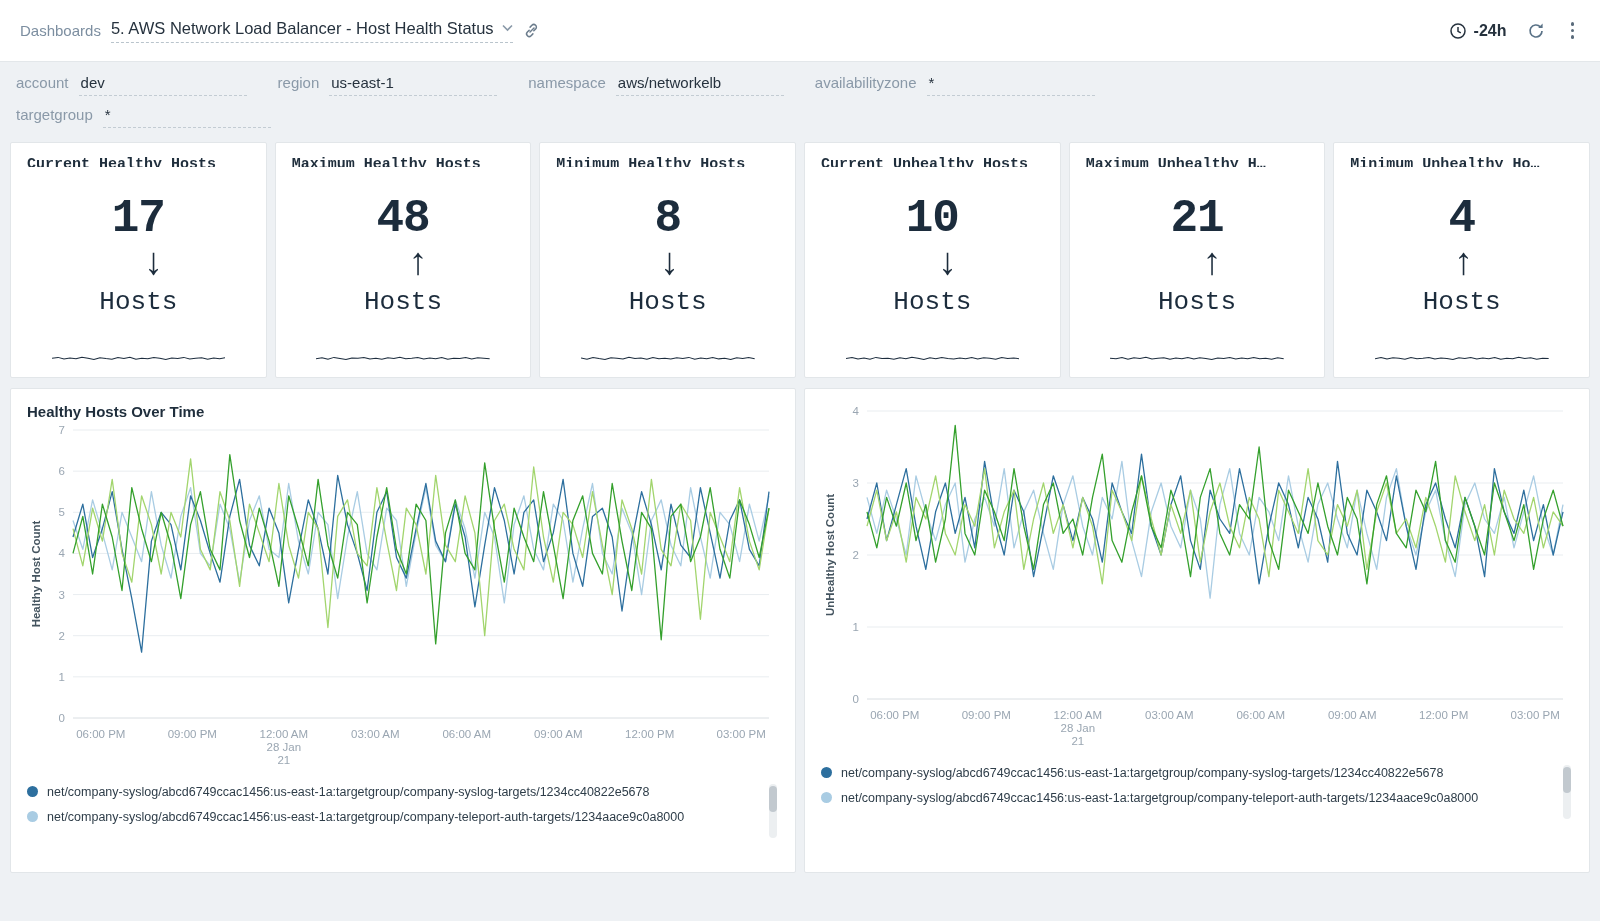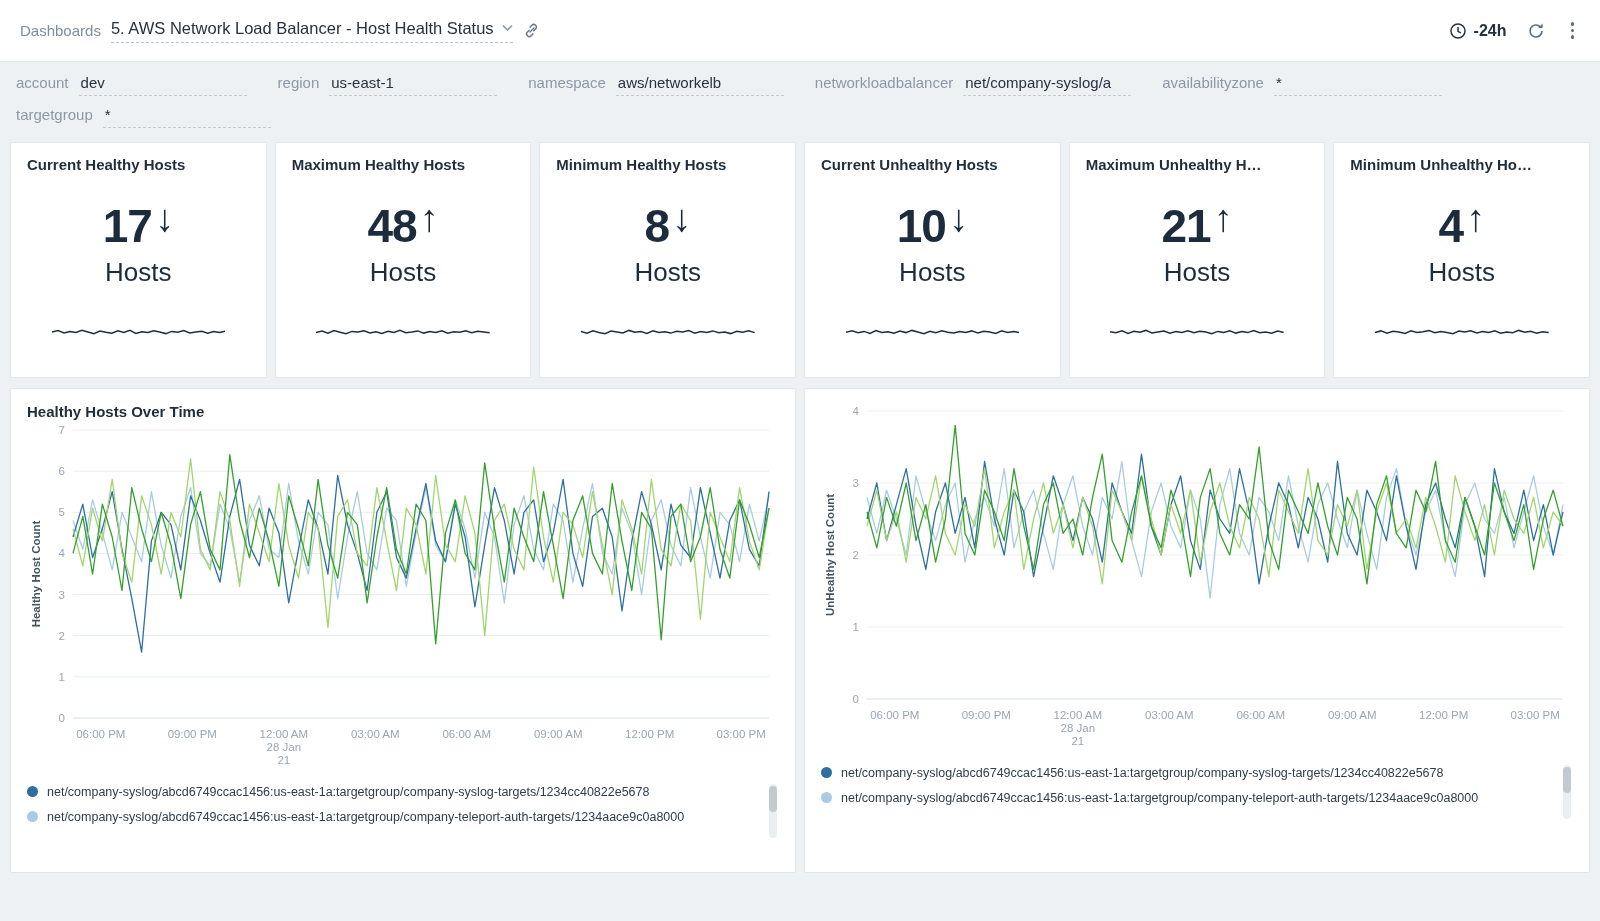--- a/index.html
+++ b/index.html
@@ -31,30 +31,30 @@
   .filters { padding:12px 16px 14px; }
   .filter-row { display:flex; align-items:flex-end; column-gap:31px; margin-bottom:10px; }
   .filter-row:last-child { margin-bottom:0; }
   .filter-item { display:flex; align-items:baseline; white-space:nowrap; }
   .filter-label { font-size:15px; color:#8a99a8; margin-right:10px; }
   .filter-value {
     display:inline-block; min-width:168px; font-size:15px; color:#26323e;
     border-bottom:1px dashed #c3ccd3; padding:0 2px 4px 2px; cursor:text;
   }
   
-  .stat-row { display:flex; gap:8px; padding:0 10px; }
+  .stat-row { display:flex; gap:8px; padding:0 10px;font-family:Liberation Mono, monospace; }
   .stat-card {
     flex:1; height:236px; background:#fff; border:1px solid #e2e6e9; border-radius:2px;
     padding:13px 16px; display:flex; flex-direction:column; align-items:center;
   }
   .stat-title {
     align-self:stretch; font-size:15px; font-weight:600; color:#1f2e3c;
     white-space:nowrap; overflow:hidden; text-overflow:ellipsis;
   }
-  .stat-value-row { margin-top:26px; display:flex; align-items:flex-start; color:#1c2c3c; }
+  .stat-value-row { margin-top:26px; display:flex; align-items:flex-end; color:#1c2c3c;flex-direction:column; }
   .stat-value { font-size:46px; font-weight:700; letter-spacing:-1px; }
   .stat-arrow { font-size:38px; font-weight:600; margin-left:3px; line-height:1; }
   .stat-unit { margin-top:4px; font-size:26px; font-weight:500; color:#1c2c3c; }
   .spark { margin-top:36px; width:78%; height:16px; display:block; }
   
   .charts-row { display:flex; gap:8px; padding:0 10px; margin-top:10px; }
   .chart-panel {
     flex:1; height:485px; background:#fff; border:1px solid #e2e6e9; border-radius:2px;
     padding:14px 16px 0; overflow:hidden; position:relative;
   }
@@ -122,24 +122,20 @@
       <span class="filter-label">account</span>
       <span class="filter-value">dev</span>
     </div>
     <div class="filter-item">
       <span class="filter-label">region</span>
       <span class="filter-value">us-east-1</span>
     </div>
     <div class="filter-item">
       <span class="filter-label">namespace</span>
       <span class="filter-value">aws/networkelb</span>
-    </div>
-    <div class="filter-item">
-      <span class="filter-label">networkloadbalancer</span>
-      <span class="filter-value">net/company-syslog/a</span>
     </div>
     <div class="filter-item">
       <span class="filter-label">availabilityzone</span>
       <span class="filter-value">*</span>
     </div>
   </div>
   <div class="filter-row">
     <div class="filter-item">
       <span class="filter-label">targetgroup</span>
       <span class="filter-value">*</span>

